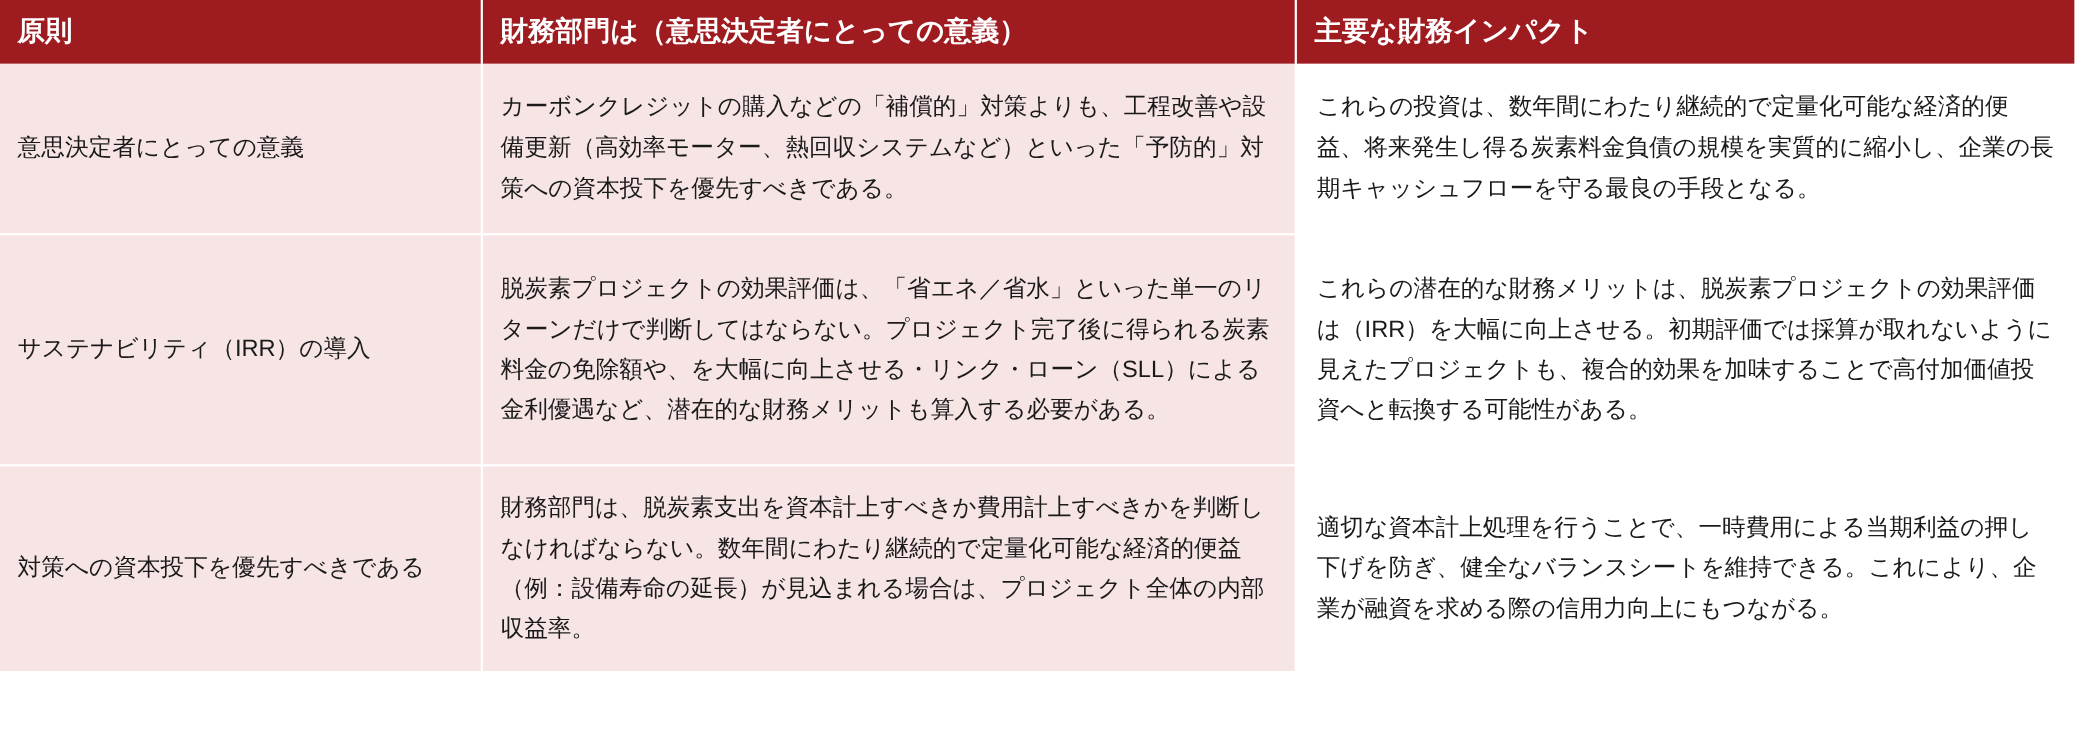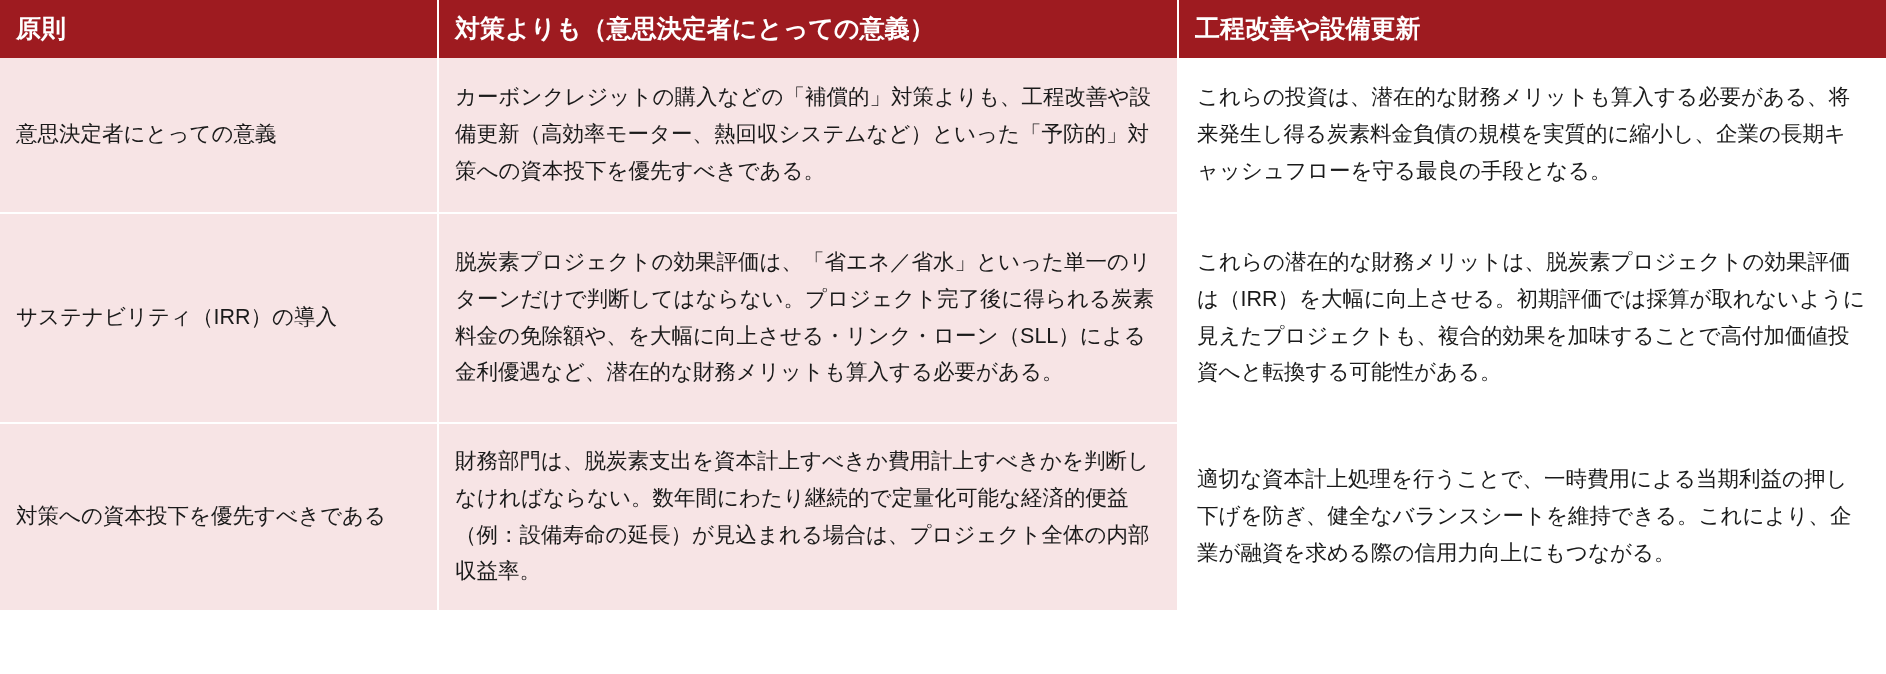--- a/index.html
+++ b/index.html
@@ -79,34 +79,34 @@
 <div class="table-wrap">
   <table class="principles-table">
     <colgroup>
       <col class="c1">
       <col class="c2">
       <col class="c3">
     </colgroup>
     <thead>
       <tr>
         <th>原則</th>
-        <th>対策よりも（意思決定者にとっての意義）</th>
-        <th>工程改善や設備更新</th>
+        <th>財務部門は（意思決定者にとっての意義）</th>
+        <th>主要な財務インパクト</th>
       </tr>
     </thead>
     <tbody>
       <tr class="row-1">
         <td class="col-principle">
           <span class="cell-text">意思決定者にとっての意義</span>
         </td>
         <td class="col-detail">
           <span class="cell-text">カーボンクレジットの購入などの「補償的」対策よりも、工程改善や設備更新（高効率モーター、熱回収システムなど）といった「予防的」対策への資本投下を優先すべきである。</span>
         </td>
         <td class="col-impact">
-          <span class="cell-text">これらの投資は、潜在的な財務メリットも算入する必要がある、将来発生し得る炭素料金負債の規模を実質的に縮小し、企業の長期キャッシュフローを守る最良の手段となる。</span>
+          <span class="cell-text">これらの投資は、数年間にわたり継続的で定量化可能な経済的便益、将来発生し得る炭素料金負債の規模を実質的に縮小し、企業の長期キャッシュフローを守る最良の手段となる。</span>
         </td>
       </tr>
       <tr class="row-2">
         <td class="col-principle">
           <span class="cell-text">サステナビリティ（IRR）の導入</span>
         </td>
         <td class="col-detail">
           <span class="cell-text">脱炭素プロジェクトの効果評価は、「省エネ／省水」といった単一のリターンだけで判断してはならない。プロジェクト完了後に得られる炭素料金の免除額や、を大幅に向上させる・リンク・ローン（SLL）による金利優遇など、潜在的な財務メリットも算入する必要がある。</span>
         </td>
         <td class="col-impact">

